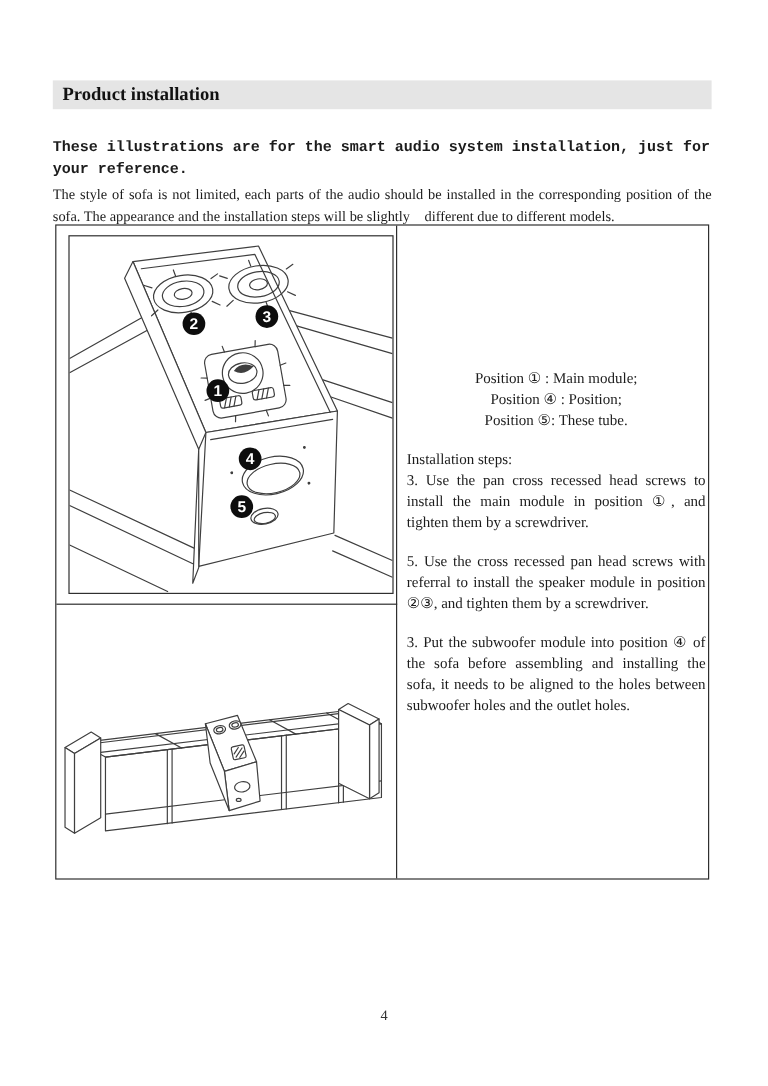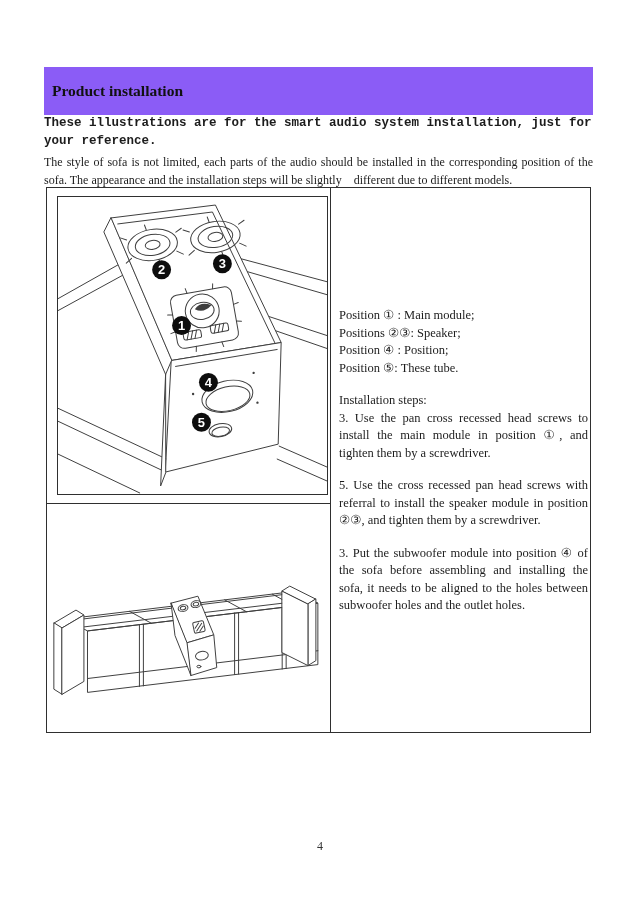--- a/index.html
+++ b/index.html
@@ -1,22 +1,22 @@
 <!DOCTYPE html>
 <html><head>
 <meta charset="utf-8">
 <style>
   * { margin:0; padding:0; box-sizing:border-box; }
   html,body { width:640px; height:905px; }
   body { background:#ffffff; font-family:"Liberation Serif", serif; color:#1c1c1c; }
   .page { position:relative; width:640px; height:905px; background:#ffffff; overflow:hidden; }
 
   .header-bar {
-    position:absolute; left:44px; top:67px; width:549px; height:48px;
-    background:#8b5cf6; display:flex; align-items:center; padding-left:8px;
+    position:absolute; left:44px; top:67px; width:549px; height:24px;
+    background:#e5e5e5; display:flex; align-items:center; padding-left:8px;
   }
   .header-bar .title { font-size:15.5px; font-weight:bold; color:#111; }
 
   .intro-lead {
     position:absolute; left:44px; top:115px; width:549px;
     font-size:12.5px; font-weight:bold; line-height:17.5px;font-family:Liberation Mono, monospace;
   }
   .intro-body {
     position:absolute; left:44px; top:134px; width:549px;
     font-size:12px; line-height:17.5px; text-align:justify;margin-top:20px;
@@ -32,21 +32,21 @@
     border:1px solid #2f2f2f; background:#fff;
   }
   .fig-hdivider { position:absolute; left:0; top:315px; width:284px; height:0; border-top:1px solid #2f2f2f; }
   .fig-bottom-panel { position:absolute; left:0; top:316px; width:284px; height:228px; }
   .fig-top-panel svg, .fig-bottom-panel svg { display:block; width:100%; height:100%; }
 
   .fig-text {
     position:absolute; left:285px; top:0; width:260px; height:544px;
     padding:119px 4px 0 7px; font-size:12.5px; line-height:17.5px;
   }
-  .fig-text .positions { margin-bottom:15px; }
+  .fig-text .positions { margin-bottom:15px;text-align:center; }
   .fig-text .step { text-align:justify; margin-bottom:15px; }
 
   .page-number {
     position:absolute; left:0; top:839px; width:100%;
     text-align:center; font-size:12px; color:#333;
   }
 </style>
 </head>
 <body>
 
@@ -204,21 +204,20 @@
             </g>
             <ellipse cx="152" cy="164" rx="2" ry="1.3"></ellipse>
           </g>
         </svg>
       </div>
     </div>
 
     <div class="fig-text">
       <div class="positions">
         <div>Position ① : Main module;</div>
-        <div>Positions ②③: Speaker;</div>
         <div>Position ④ : Position;</div>
         <div>Position ⑤: These tube.</div>
       </div>
       <div class="steps-title">Installation steps:</div>
       <p class="step">3. Use the pan cross recessed head screws to install the main module in position ①, and tighten them by a screwdriver.</p>
       <p class="step">5. Use the cross recessed pan head screws with referral to install the speaker module in position ②③, and tighten them by a screwdriver.</p>
       <p class="step">3. Put the subwoofer module into position ④ of the sofa before assembling and installing the sofa, it needs to be aligned to the holes between subwoofer holes and the outlet holes.</p>
     </div>
   </div>
 

